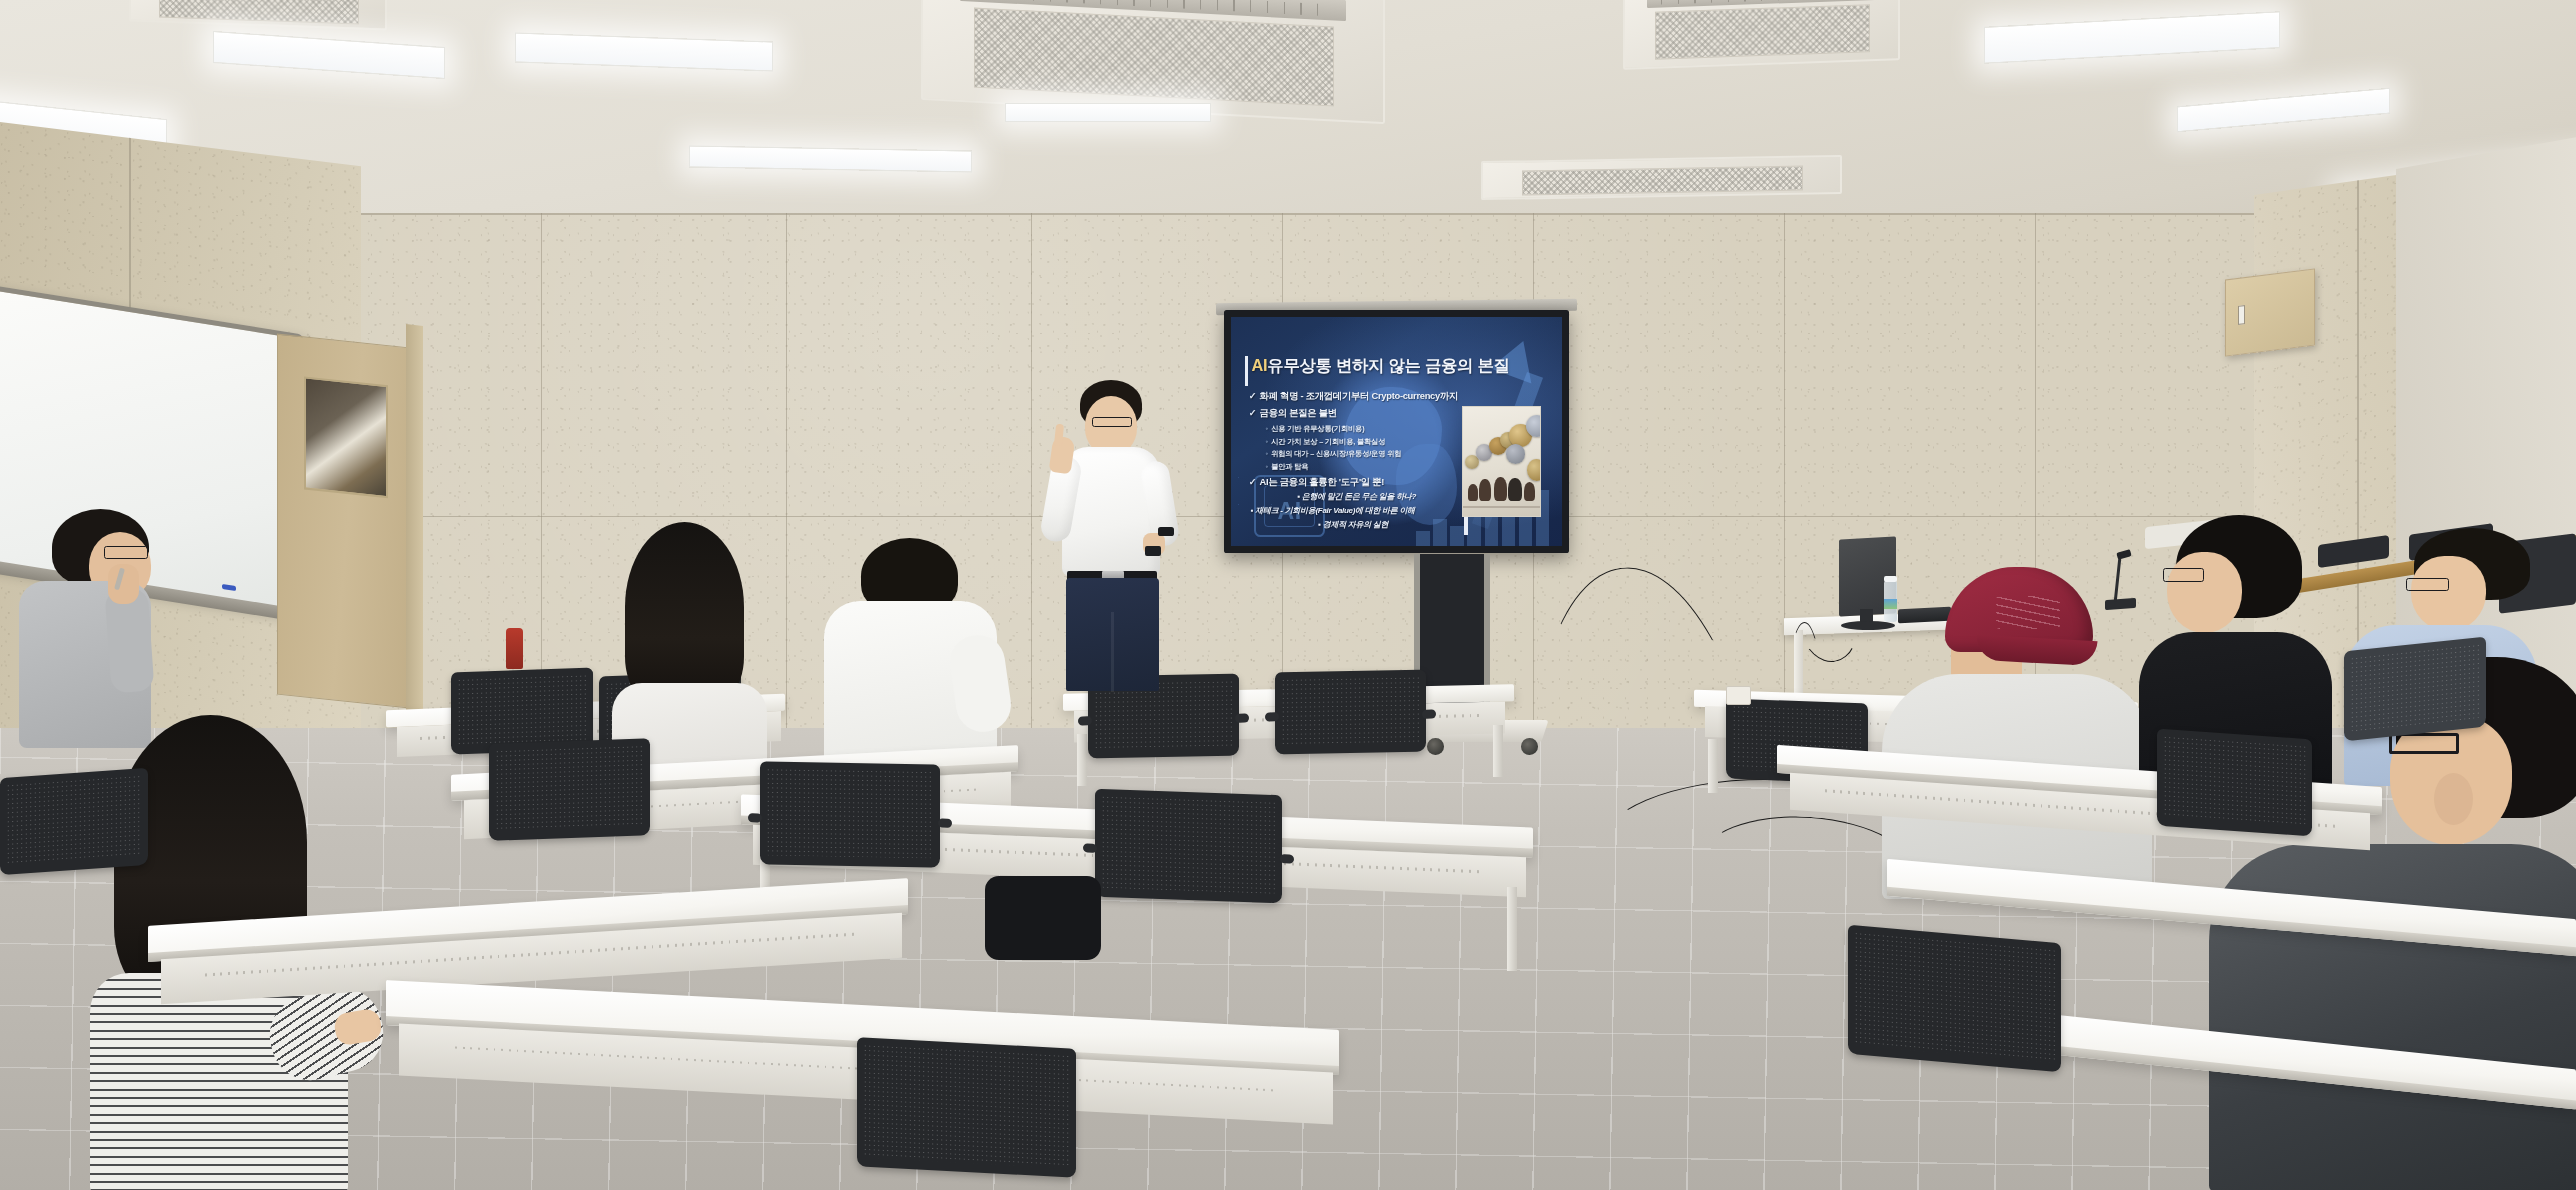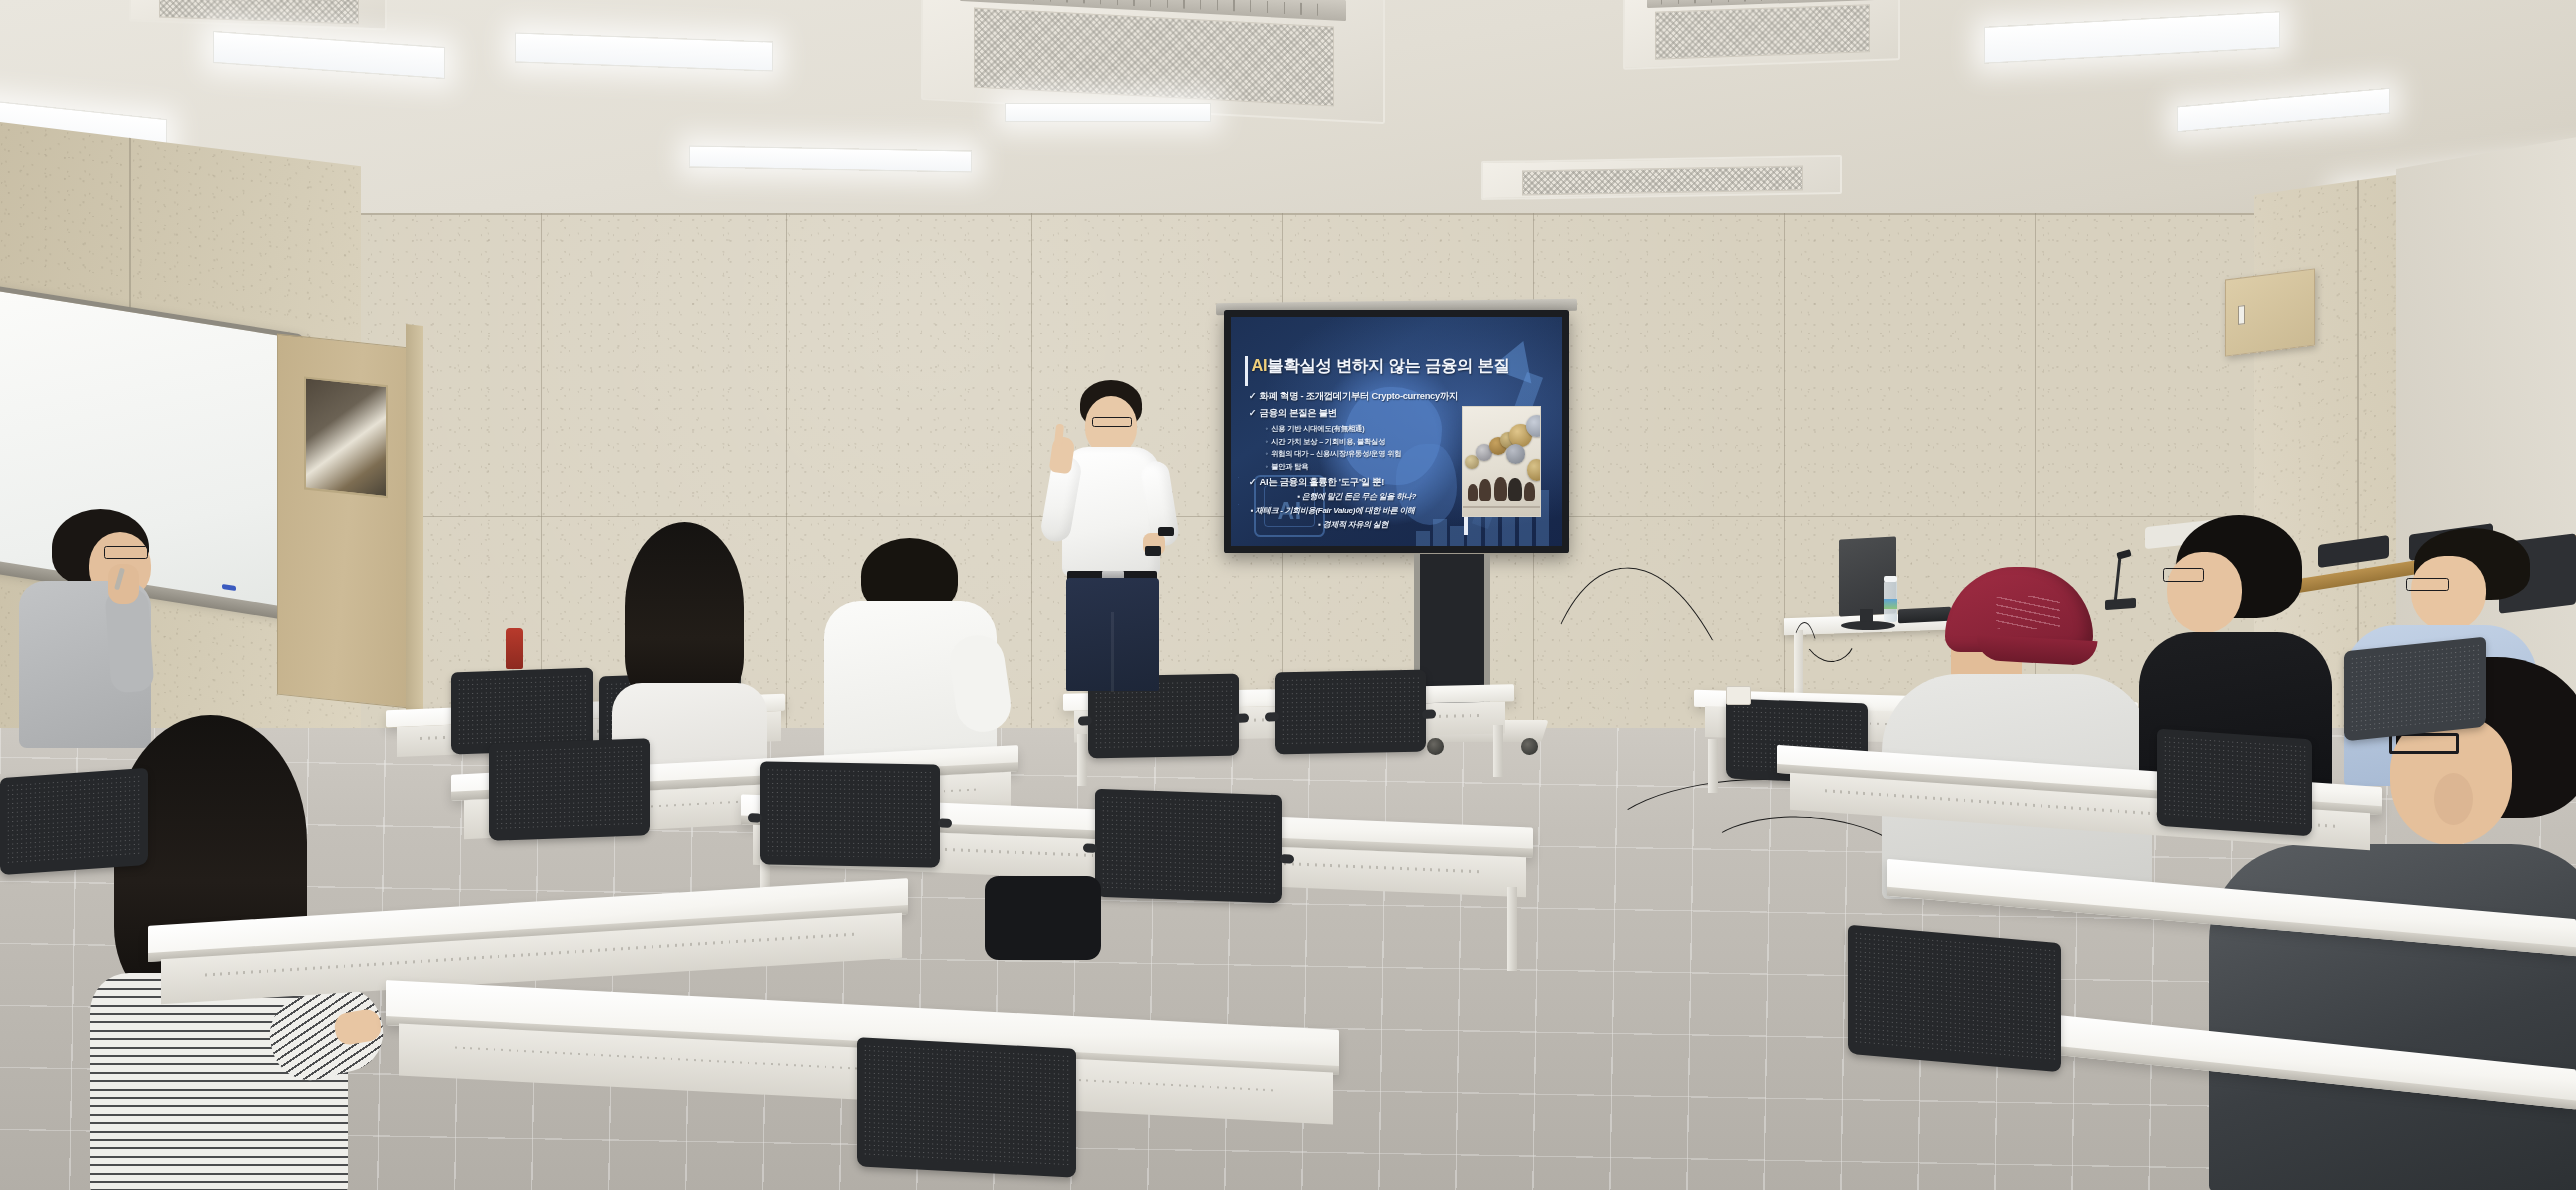--- a/index.html
+++ b/index.html
@@ -546,32 +546,32 @@
             <i style="height:32%"></i>
           <i style="height:58%"></i>
             <i style="height:46%"></i>
             <i style="height:72%"></i>
           <i style="height:60%"></i>
             <i style="height:88%"></i>
         </div>
 
         <div class="slide-title-bar"></div>
         <div class="slide-title">
-          <span class="ai">AI</span><span>불확실성 변하지 않는 금융의 본질</span>
+          <span class="ai">AI</span><span>유무상통 변하지 않는 금융의 본질</span>
         </div>
 
         <div class="slide-body">
           <div class="slide-l1">
             <span class="ck">✓</span><span>화폐 혁명 - 조개껍데기부터 Crypto-currency까지</span>
           </div>
           <div class="slide-l1">
             <span class="ck">✓</span><span>금융의 본질은 불변</span>
           </div>
           <div class="slide-l2">
-            <span class="dot">◦</span><span>신용 기반 시대에도(有無相通)</span>
+            <span class="dot">◦</span><span>신용 기반 유무상통(기회비용)</span>
           </div>
           <div class="slide-l2">
             <span class="dot">◦</span><span>시간 가치 보상 – 기회비용, 불확실성</span>
           </div>
           <div class="slide-l2">
             <span class="dot">◦</span><span>위험의 대가 – 신용/시장/유동성/운영 위험</span>
           </div>
           <div class="slide-l2">
             <span class="dot">◦</span><span>불안과 탐욕</span>
           </div>

